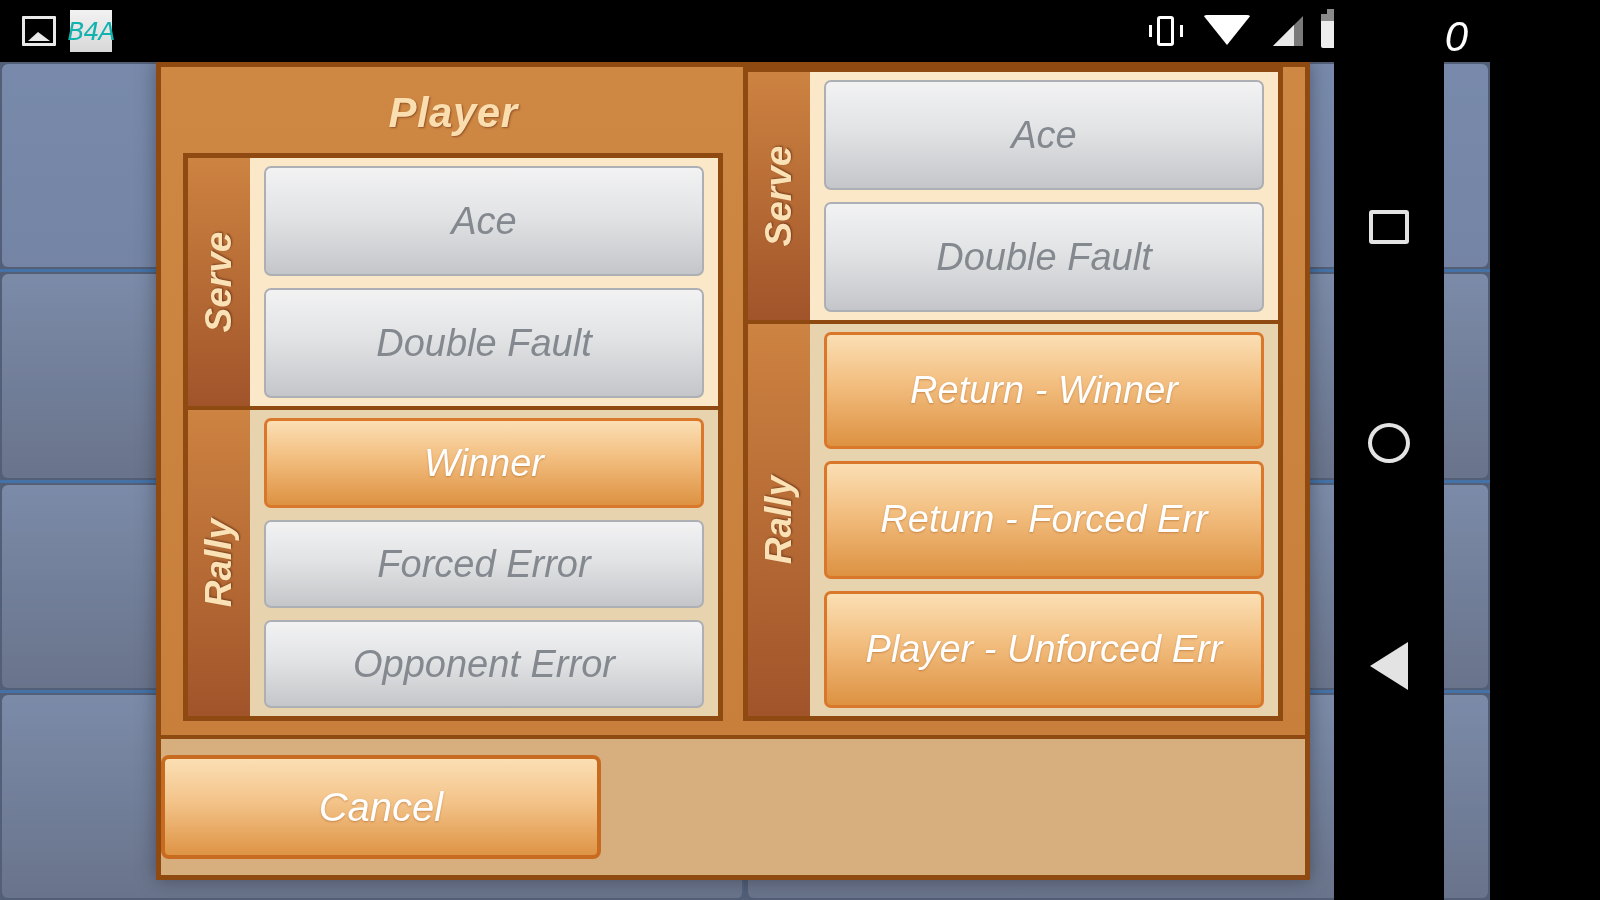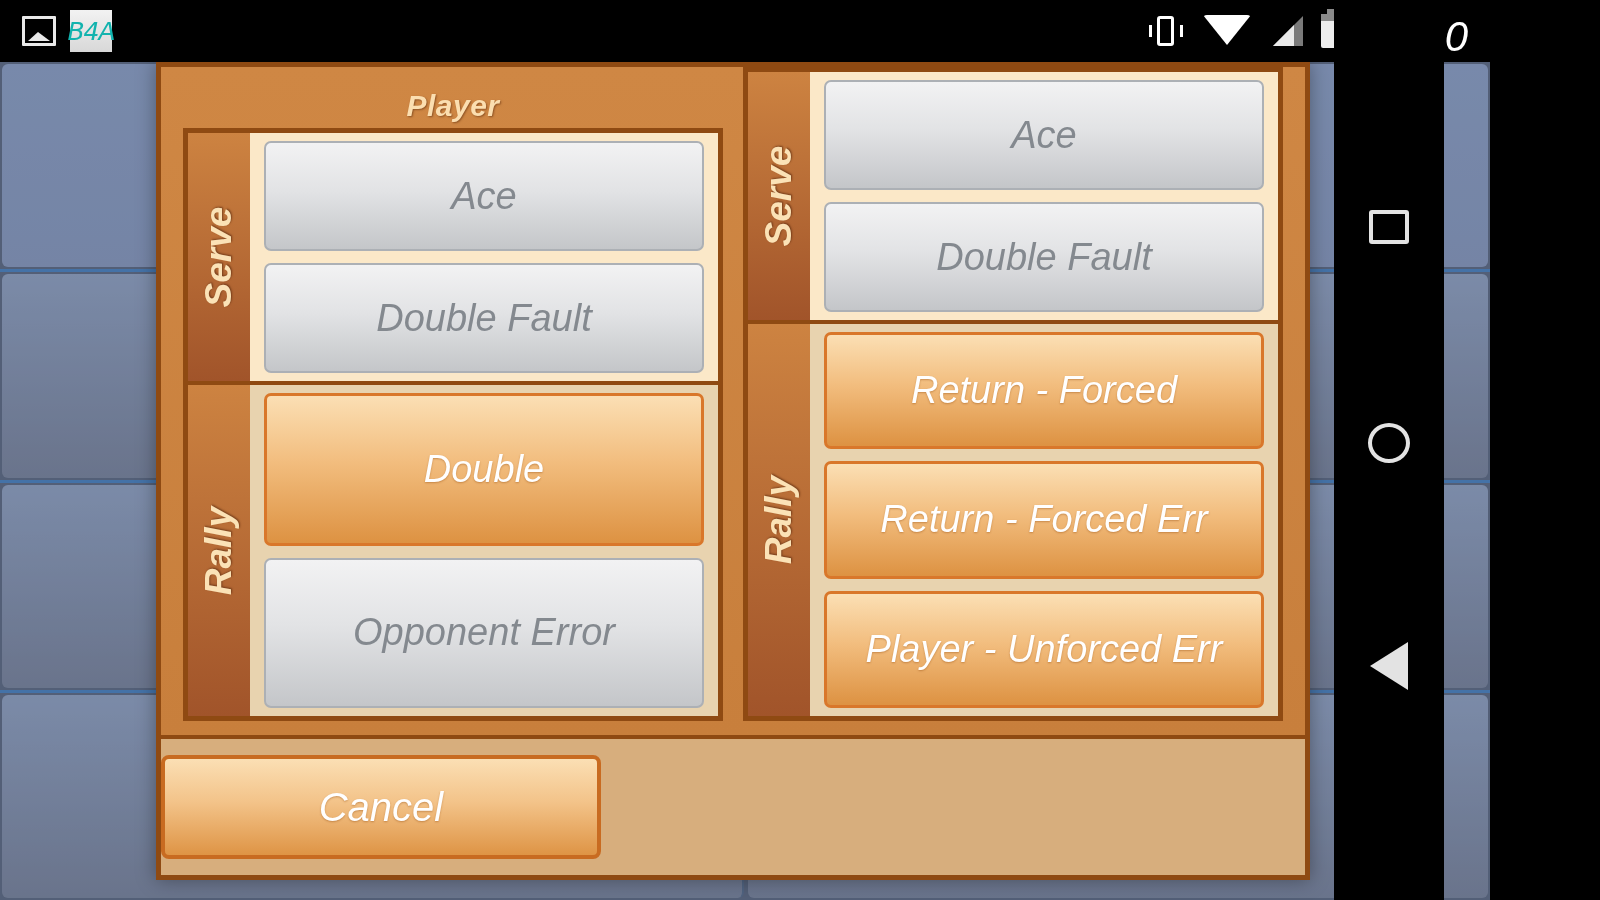--- a/index.html
+++ b/index.html
@@ -242,23 +242,23 @@
     flex-direction: column;
     background: linear-gradient(180deg, #cf8744 0%, #c87f3c 100%);
     padding: 0 18px 0 18px;
   }
   .side.left { padding-left: 22px; padding-right: 10px; }
   .side.right { padding-left: 10px; padding-right: 22px; }
 
   .side-title {
     text-align: center;
     color: #fbdeb0;
-    font-size: 30px;
+    font-size: 42px;
     font-weight: bold;
-    padding: 22px 0 5px 0;
+    padding: 22px 0 16px 0;
     text-shadow: 1px 1px 2px rgba(90,40,10,0.55);
     letter-spacing: 0.5px;
   }
 
   .groups {
     flex: 1;
     border: 5px solid #8f4a12;
     display: flex;
     flex-direction: column;
     margin-bottom: 14px;
@@ -411,21 +411,22 @@
               <div class="btn gray">Ace</div>
               <div class="btn gray">Double Fault</div>
             </div>
           </div>
 
           <div class="group rally">
             <div class="group-label">
               <span>Rally</span>
             </div>
             <div class="group-body">
-              <div class="btn orange">Double</div>
+              <div class="btn orange">Winner</div>
+              <div class="btn gray">Forced Error</div>
               <div class="btn gray">Opponent Error</div>
             </div>
           </div>
 
         </div>
       </div>
 
       <div class="side right">
         <div class="groups">
 
@@ -437,21 +438,21 @@
               <div class="btn gray">Ace</div>
               <div class="btn gray">Double Fault</div>
             </div>
           </div>
 
           <div class="group rally">
             <div class="group-label">
               <span>Rally</span>
             </div>
             <div class="group-body">
-              <div class="btn orange">Return - Forced</div>
+              <div class="btn orange">Return - Winner</div>
               <div class="btn orange">Return - Forced Err</div>
               <div class="btn orange">Player - Unforced Err</div>
             </div>
           </div>
 
         </div>
       </div>
 
     </div>
 

